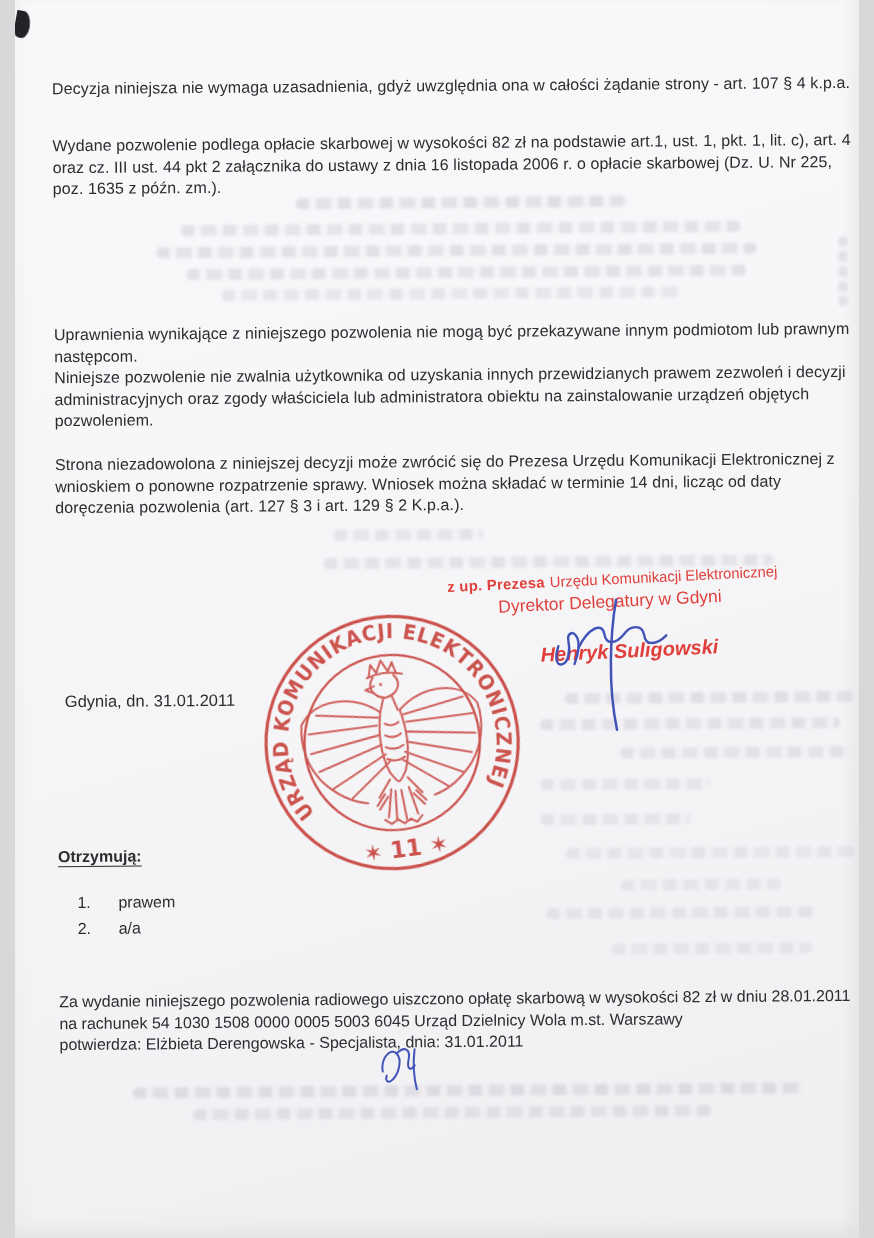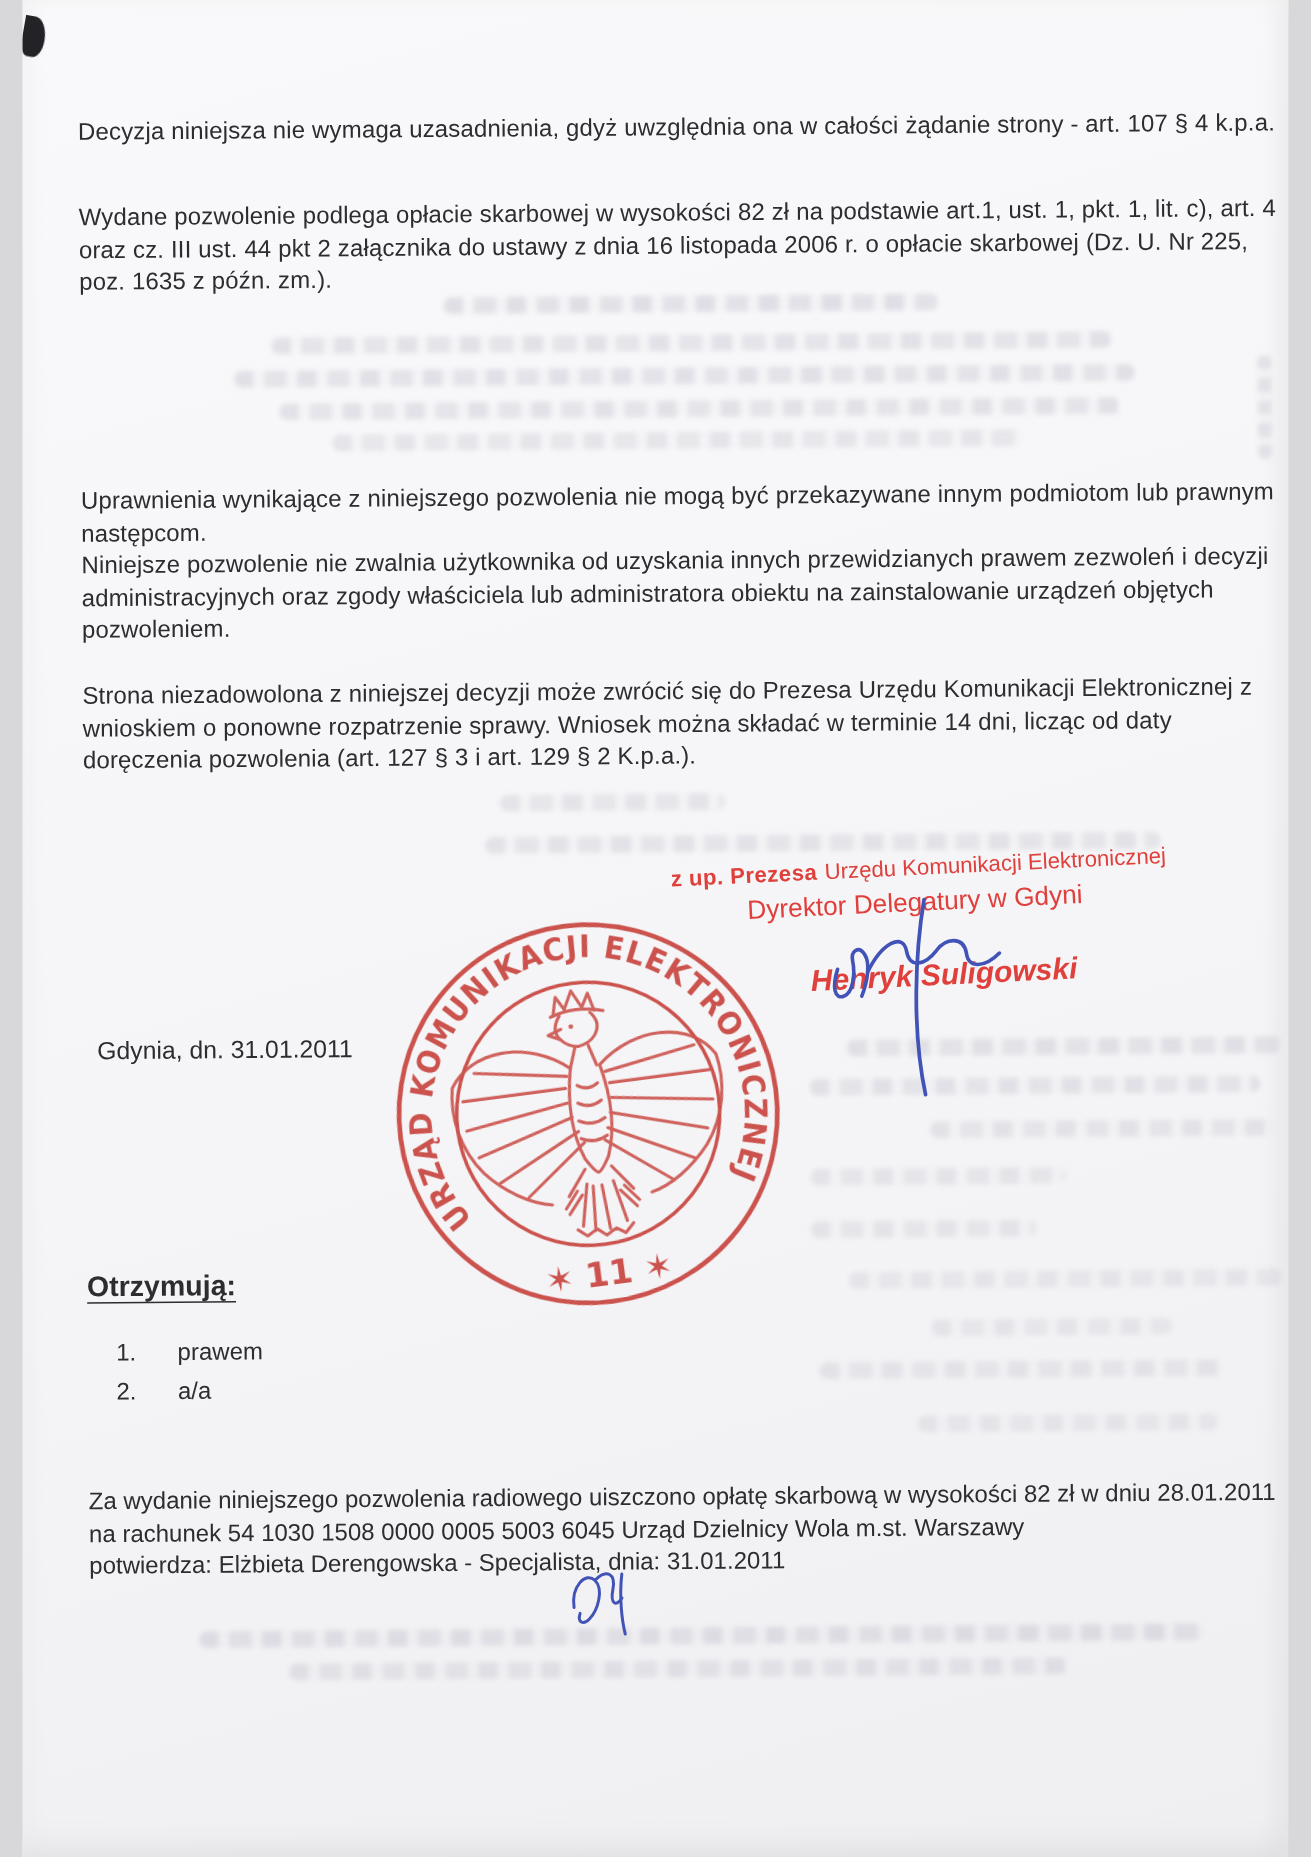--- a/index.html
+++ b/index.html
@@ -44,21 +44,21 @@
     position:absolute;left:428px;top:582px;width:345px;
     transform:rotate(-2.3deg);transform-origin:left top;
     color:var(--facsimile-red);
   }
   .facsimile .auth{font-size:14.8px;white-space:nowrap;}
   .facsimile .auth b{letter-spacing:.3px;}
   .facsimile .auth span{margin-left:5px;}
   .facsimile .title{font-size:17.5px;margin-top:4px;padding-left:50px;white-space:nowrap;}
   .facsimile .name{font-size:20px;font-weight:bold;font-style:italic;margin-top:28px;padding-left:90px;white-space:nowrap;}
   .date-line{position:absolute;left:45px;top:692px;font-size:16.5px;}
-  .otrzymuja{position:absolute;left:37px;top:848px;font-size:19px;font-weight:bold;text-decoration:underline;text-underline-offset:4px;}
+  .otrzymuja{position:absolute;left:37px;top:848px;font-size:16px;font-weight:bold;text-decoration:underline;text-underline-offset:4px;}
   .dist{position:absolute;left:56px;top:894px;font-size:16px;}
   .dist .row{display:flex;margin-bottom:8px;}
   .dist .num{width:41px;}
   .payment{position:absolute;left:37px;top:991px;width:812px;font-size:16px;line-height:21.5px;}
   .stamp-wrap{position:absolute;left:239px;top:612px;width:266px;height:266px;transform:rotate(-7deg);opacity:.92;filter:blur(.25px);}
   .stamp-wrap svg{width:100%;height:100%;}
   .stamp-ink{stroke:var(--stamp-red);}
   .stamp-text{fill:var(--stamp-red);font-family:"DejaVu Sans","Liberation Sans",sans-serif;}
   .sig-svg{position:absolute;overflow:visible;}
   .sig-stroke{stroke:var(--ink-blue);fill:none;stroke-linecap:round;stroke-linejoin:round;}

